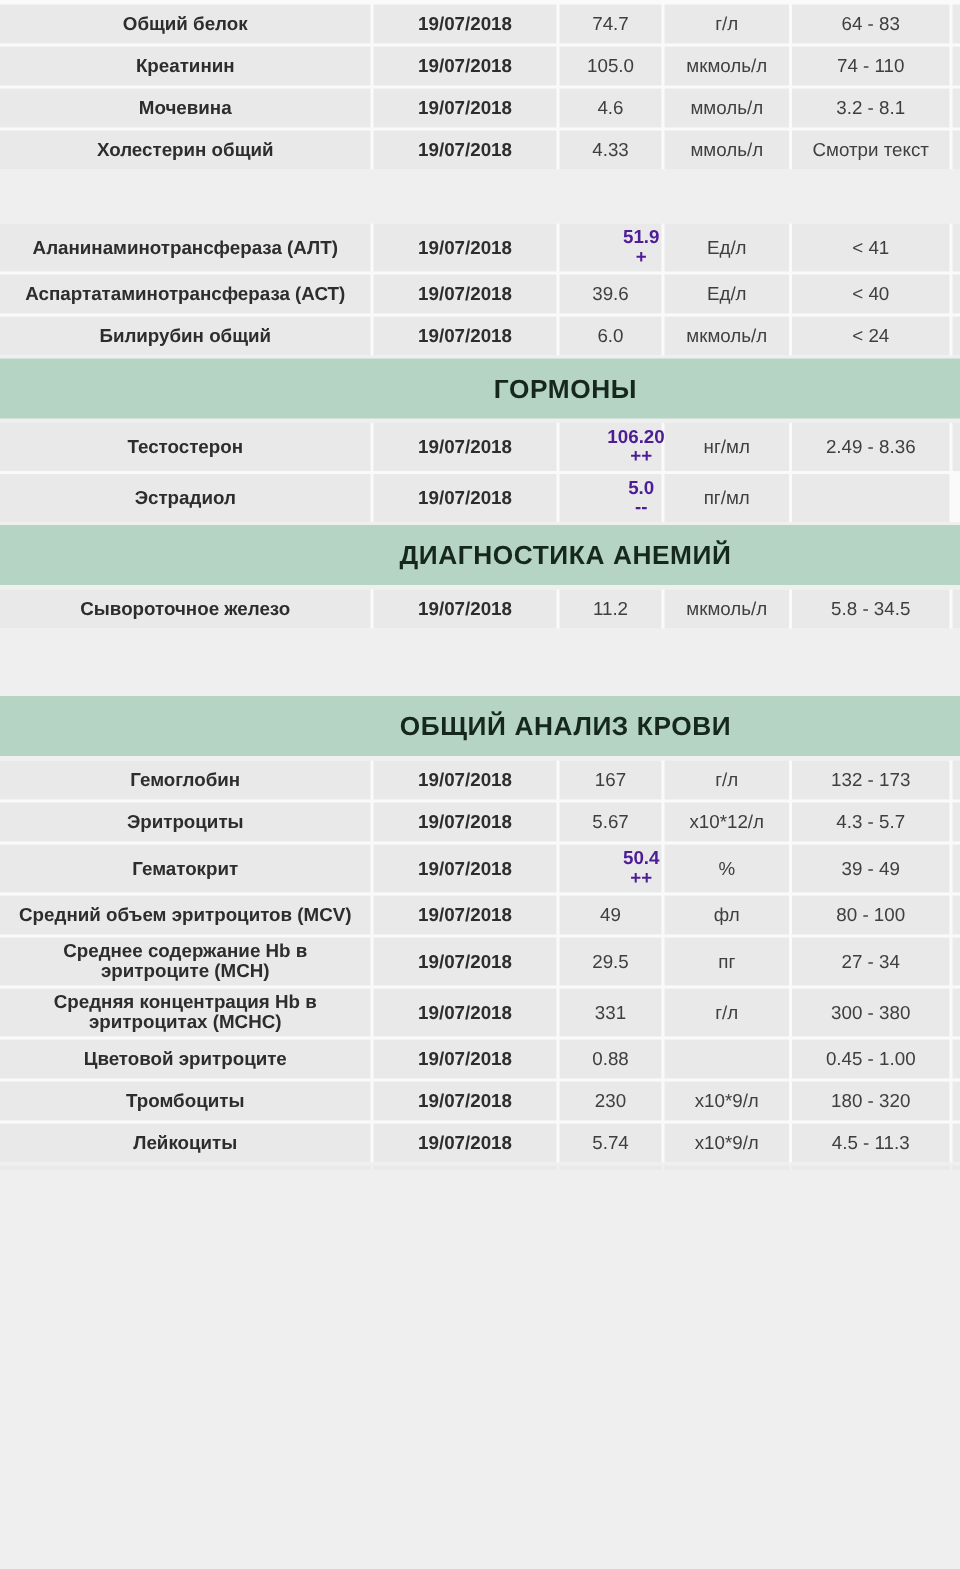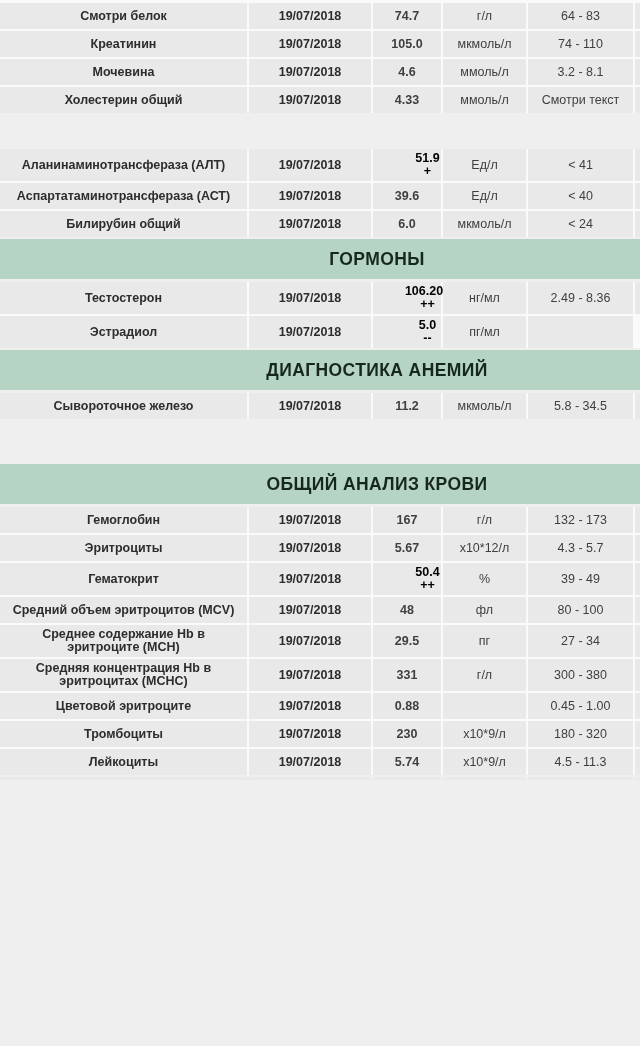--- a/index.html
+++ b/index.html
@@ -26,22 +26,22 @@
     display: flex;
     align-items: center;
     justify-content: center;
     text-align: center;
     font-size: 12.5px;
     line-height: 13px;
     padding: 3px 8px;
     color: #3f3f3f;
   }
   .cell.name, .cell.date { font-weight: bold; color: #2d2d2d; }
-  .cell.val { flex-direction: column; padding: 3px 2px; font-weight: bold; }
-  .cell.val.flag { font-weight: bold; color: #000000; padding-left: 43px; }
+  .cell.val { flex-direction: column; padding: 3px 2px; }
+  .cell.val.flag { font-weight: bold; color: #4c1d95; padding-left: 43px; }
   .val2:empty { display: none; }
 
   .partial-row {
     display: grid;
     grid-template-columns: 247px 122px 68px 83px 105px 1fr;
     column-gap: 2px;
   }
   .partial-row .pcell { background: #e9e9e9; height: 3px; }
 
   
@@ -66,21 +66,21 @@
   .note.iron .line { line-height: 27px; }
 </style>
 </head>
 <body>
 
 <div class="page">
 
   <div class="tbl first">
 
   <div class="row">
-        <div class="cell name">Смотри белок</div>
+        <div class="cell name">Общий белок</div>
         <div class="cell date">19/07/2018</div>
         <div class="cell val">
           <div>74.7</div>
         </div>
         <div class="cell unit">г/л</div>
         <div class="cell range">64 - 83</div>
         <div class="cell comment"></div>
       </div>
       <div class="row">
         <div class="cell name">Креатинин</div>
@@ -239,21 +239,21 @@
           <div>50.4 ++</div>
         </div>
         <div class="cell unit">%</div>
         <div class="cell range">39 - 49</div>
         <div class="cell comment"></div>
       </div>
       <div class="row">
         <div class="cell name">Средний объем эритроцитов (MCV)</div>
         <div class="cell date">19/07/2018</div>
         <div class="cell val">
-          <div>48</div>
+          <div>49</div>
         </div>
         <div class="cell unit">фл</div>
         <div class="cell range">80 - 100</div>
         <div class="cell comment"></div>
       </div>
       <div class="row">
         <div class="cell name">Среднее содержание Hb в эритроците (MCH)</div>
         <div class="cell date">19/07/2018</div>
         <div class="cell val">
           <div>29.5</div>

